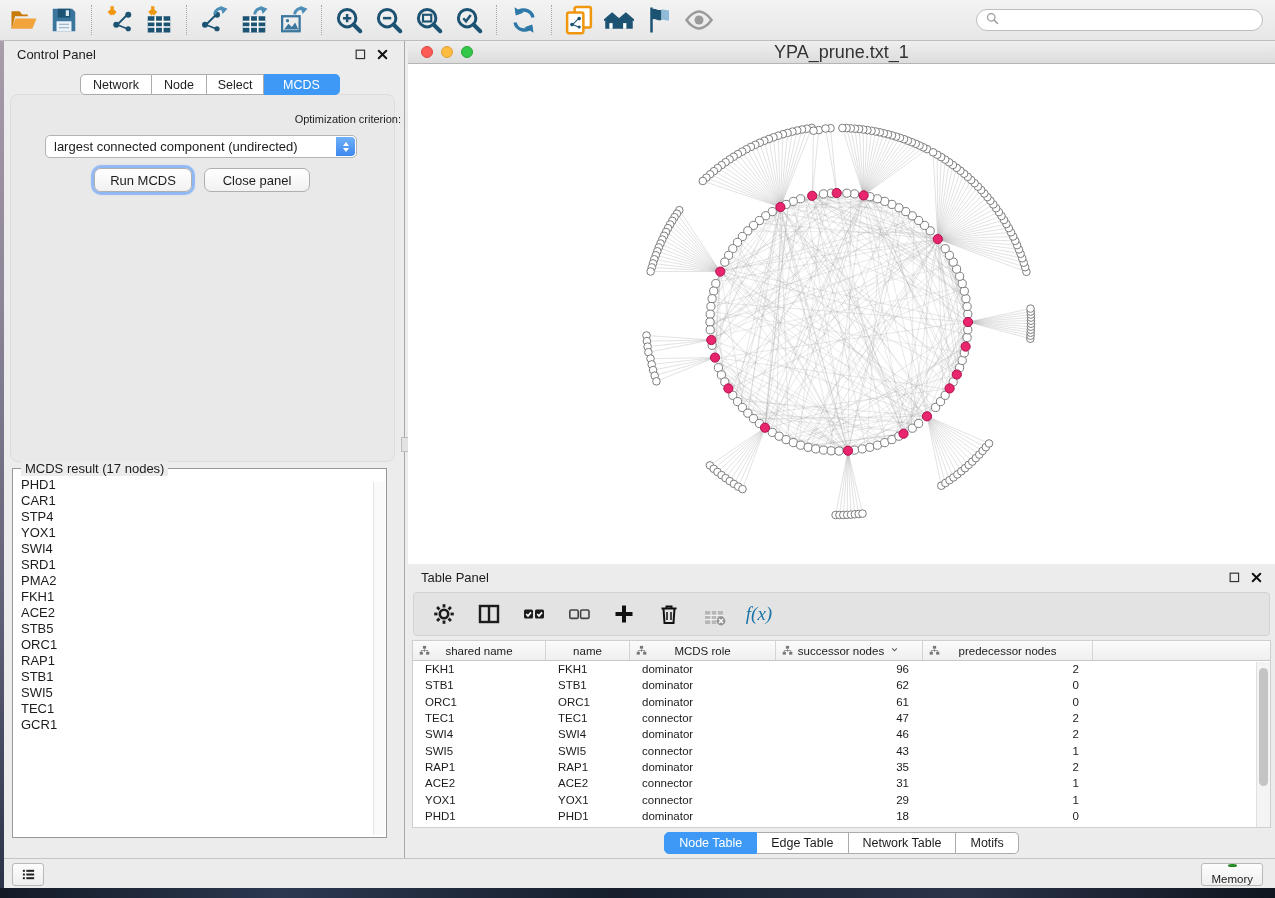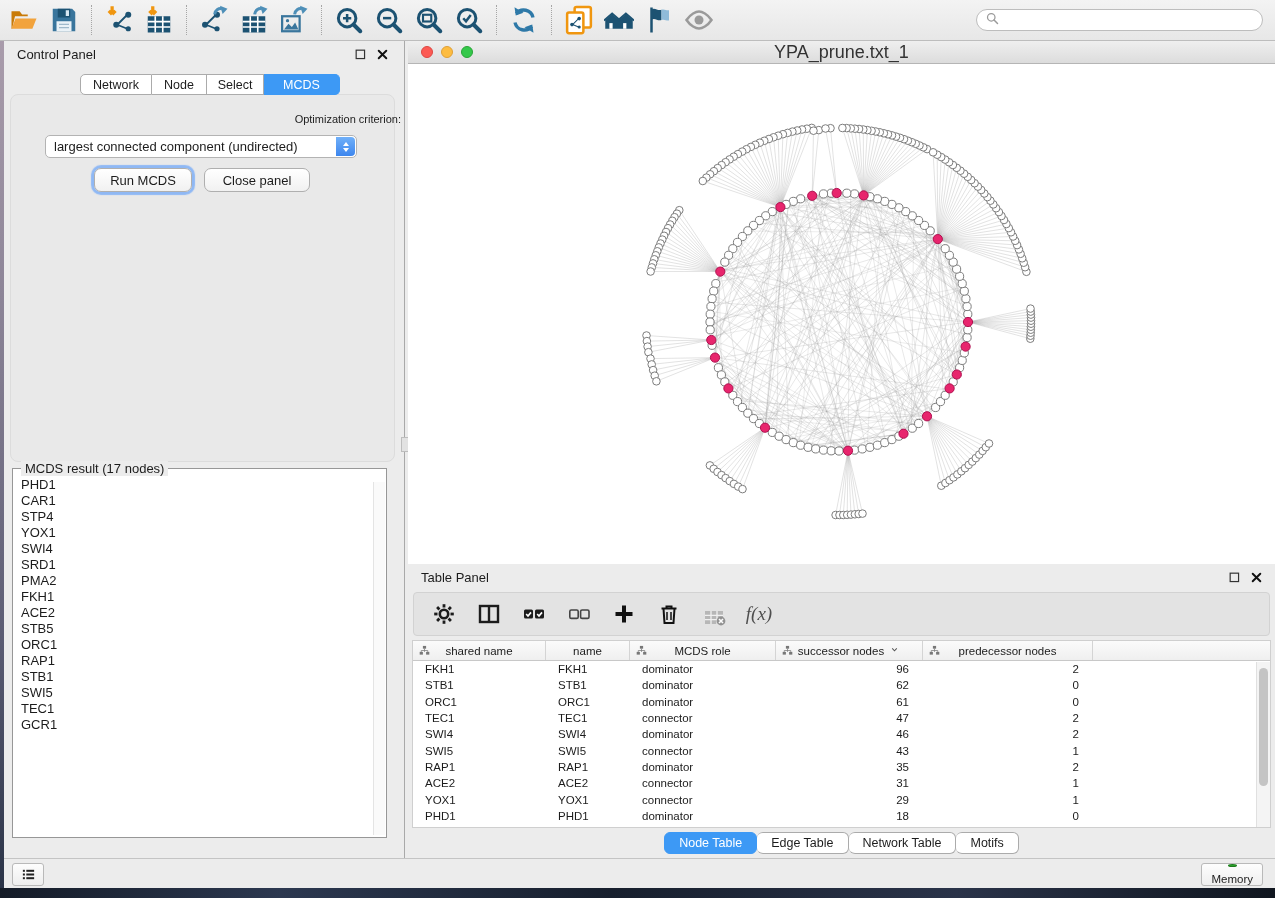--- a/index.html
+++ b/index.html
@@ -74,35 +74,35 @@
   #net-title{position:absolute;left:0;right:0;top:0;height:23px;display:flex;align-items:center;justify-content:center;
     font-size:18px;color:#333;}
   #net-canvas{position:absolute;left:0;top:23px;width:867px;height:500px;background:#fff;}
 
   
   #table-panel{position:absolute;left:408px;top:564px;width:867px;height:294px;background:#ececec;}
   #tp-toolbar{position:absolute;left:5px;right:5px;top:28px;height:44px;background:#e3e3e3;
     border:1px solid #d2d2d2;border-radius:4px;display:flex;align-items:center;padding-left:16px;gap:17px;box-sizing:border-box;}
   .tp-icon{width:28px;height:28px;display:flex;align-items:center;justify-content:center;}
   .tp-icon.disabled{opacity:.9;}
-  #fx-label{font-family:"Liberation Serif",serif;font-style:italic;font-size:19px;color:#404040;}
+  #fx-label{font-family:"Liberation Serif",serif;font-style:italic;font-size:19px;color:#0369a1;}
   #tp-table{position:absolute;left:4px;right:4px;top:76px;height:188px;background:#fff;border:1px solid #cfcfcf;box-sizing:border-box;overflow:hidden;}
   #tp-header{display:flex;height:20px;background:linear-gradient(#fbfbfb,#efefef);border-bottom:1px solid #c8c8c8;box-sizing:border-box;}
   .th{position:relative;display:flex;align-items:center;justify-content:center;font-size:11.5px;
     border-right:1px solid #d4d4d4;box-sizing:border-box;gap:5px;}
   .th .col-icon{position:absolute;left:6px;display:flex;}
   .th.filler{border-right:none;flex:1;}
   .tr{display:flex;height:16.3px;align-items:center;}
   .td{box-sizing:border-box;font-size:11.5px;white-space:nowrap;overflow:hidden;}
   .td.l{padding-left:12px;text-align:left;}
   .td.r{padding-right:14px;text-align:right;}
   #tp-scroll{position:absolute;right:0;top:21px;bottom:0;width:13px;background:#f4f4f4;border-left:1px solid #e0e0e0;}
   #tp-thumb{position:absolute;left:2px;right:2px;top:6px;height:118px;background:#c4c4c4;border-radius:5px;}
   #tp-tabs{position:absolute;left:0;right:0;top:268px;display:flex;justify-content:center;}
-  #tp-tabs .seg{height:22px;padding:4px 14px;background:#fff;border-radius:6px;}
+  #tp-tabs .seg{height:22px;padding:4px 14px;background:#fff;}
   #tp-tabs .seg.active{background:var(--accent);color:#fff;}
 
   
   #status-bar{position:absolute;left:4px;top:858px;width:1271px;height:30px;background:#ececec;border-top:1px solid #c4c4c4;box-sizing:border-box;}
   #list-btn{position:absolute;left:8px;top:4px;width:30px;height:21px;background:linear-gradient(#fdfdfd,#eee);
     border:1px solid #b9b9b9;border-radius:3px;display:flex;align-items:center;justify-content:center;}
   #memory-btn{position:absolute;right:12px;top:4px;height:21px;padding:0 9px;background:linear-gradient(#fdfdfd,#efefef);
     border:1px solid #b9b9b9;border-radius:3px;display:flex;align-items:center;gap:6px;font-size:11.5px;flex-direction:column;}
   #memory-dot{width:9px;height:9px;border-radius:50%;background:var(--memok);border:1px solid #1d7a1d;box-sizing:border-box;}
 </style>

